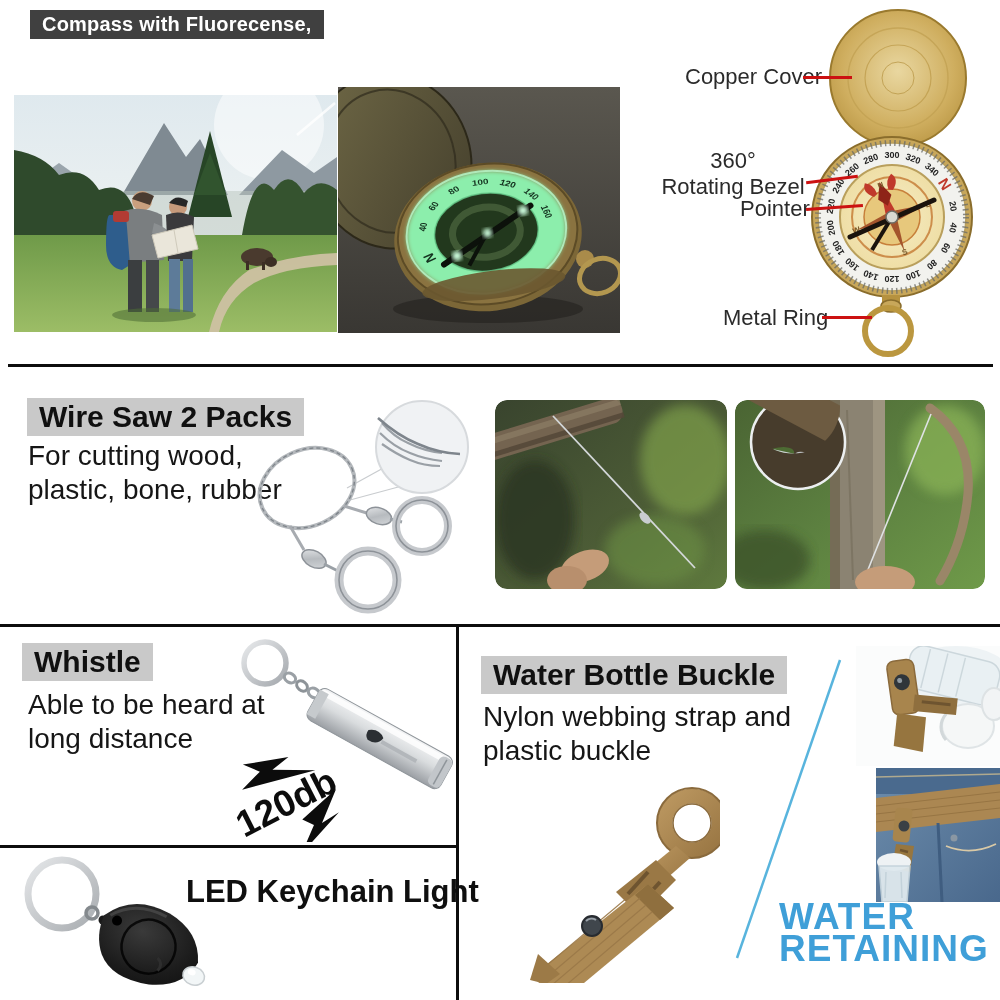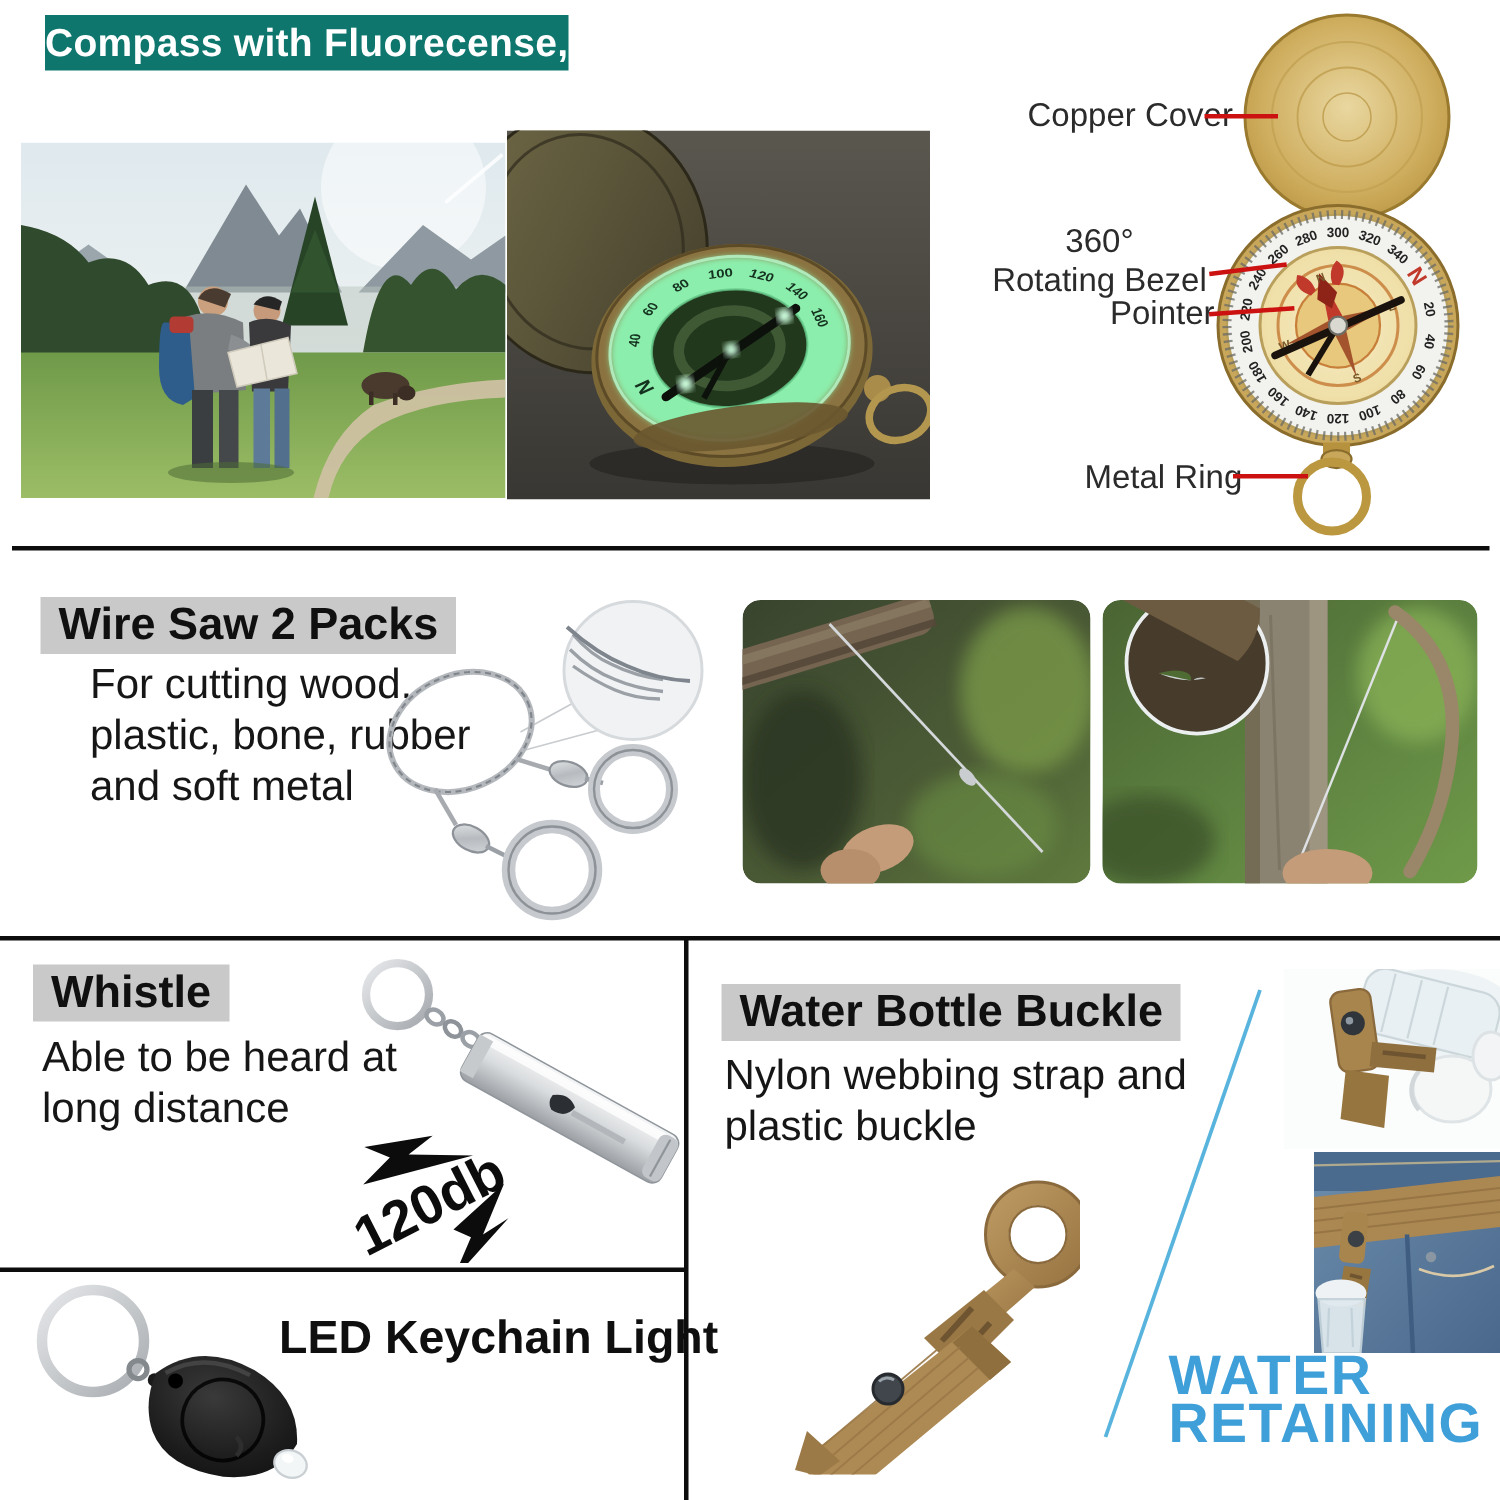--- a/index.html
+++ b/index.html
@@ -1,20 +1,20 @@
 <!DOCTYPE html>
 <html><head>
 <meta charset="utf-8">
 <style>
   html,body{margin:0;padding:0;background:#ffffff;}
   .canvas{position:relative;width:1000px;height:1000px;background:#fff;overflow:hidden;
           font-family:"Liberation Sans","DejaVu Sans",sans-serif;}
   .abs{position:absolute;}
-  .banner-top{background:#0f766e;color:#fff;font-weight:bold;font-size:26px;
-              padding:3px 0;white-space:nowrap;letter-spacing:.2px;}
+  .banner-top{background:#404040;color:#fff;font-weight:bold;font-size:20px;
+              padding:3px 12px;white-space:nowrap;letter-spacing:.2px;}
   .banner-sec{background:#c9c9c9;color:#101010;font-weight:bold;font-size:30px;
               padding:2px 12px;white-space:nowrap;}
   .desc{color:#161616;font-size:28px;line-height:34px;white-space:nowrap;}
   .dlabel{color:#2b2b2b;font-size:22px;white-space:nowrap;}
   .redline{background:#cc1111;height:3px;}
   .divider{background:#0d0d0d;}
   .big-title{color:#0f0f0f;font-weight:bold;font-size:31px;white-space:nowrap;}
   .watermark{color:#3f9fd8;font-weight:bold;font-size:37px;line-height:32px;letter-spacing:1px;}
   .photo{border-radius:12px;overflow:hidden;}
 </style>
@@ -260,24 +260,23 @@
 
   <div class="abs dlabel" style="left:740px;top:196px;width:64px;text-align:right;">Pointer</div>
   <div class="abs redline" style="left:806px;top:206px;width:57px;transform:rotate(-4deg);"></div>
 
   <div class="abs dlabel" style="left:723px;top:305px;">Metal Ring</div>
   <div class="abs redline" style="left:822px;top:316px;width:50px;"></div>
 
   <div class="abs divider" style="left:8px;top:364px;width:985px;height:3px;"></div>
 
   <div class="abs banner-sec" style="left:27px;top:398px;">Wire Saw 2 Packs</div>
-  <div class="abs desc" style="left:28px;top:439px;margin-left:32px;">
+  <div class="abs desc" style="left:28px;top:439px;">
     <div>For cutting wood,</div>
     <div>plastic, bone, rubber</div>
-    <div>and soft metal</div>
   </div>
 
   <svg class="abs" style="left:252px;top:388px;" width="245" height="232" viewBox="0 0 245 232">
     <defs>
       <linearGradient id="silv" x1="0" y1="0" x2="1" y2="1">
         <stop offset="0" stop-color="#e8eaec"></stop>
           <stop offset="0.5" stop-color="#b7bbbf"></stop>
           <stop offset="1" stop-color="#d7dadd"></stop>
       </linearGradient>
     </defs>

